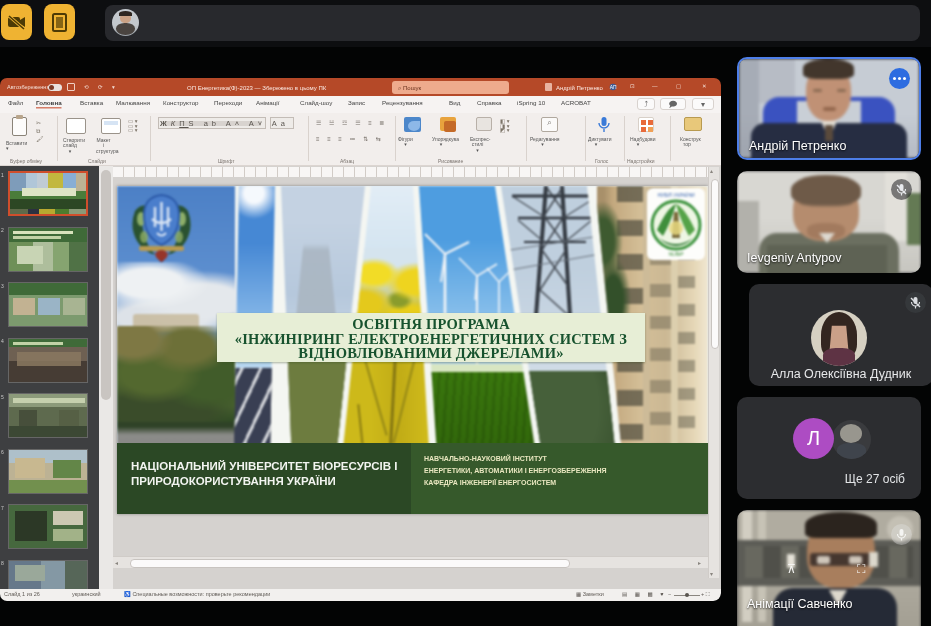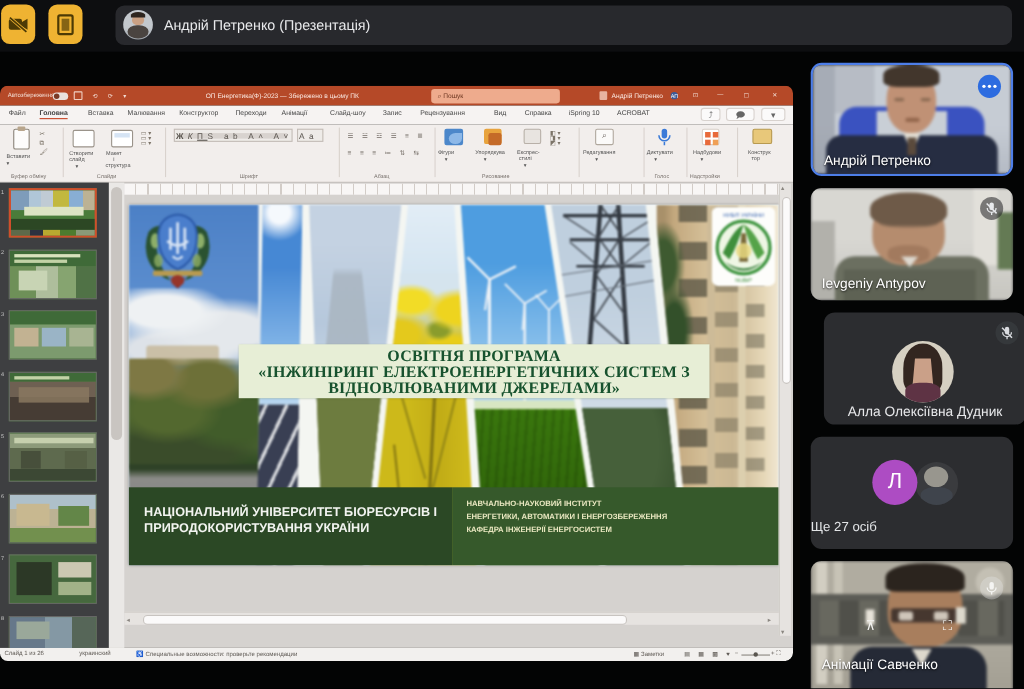--- a/index.html
+++ b/index.html
@@ -75,21 +75,20 @@
       <rect x="9" y="10" width="13" height="17" rx="1.5" fill="none" stroke="#4c3a05" stroke-width="2"></rect>
       <rect x="12" y="13" width="7" height="11" fill="#4c3a05" opacity="0.65"></rect>
     </svg>
   </div>
   <div class="abs" id="pill"></div>
   <div class="abs" id="pav">
     <div class="abs" style="left:8px;top:4px;width:11px;height:10px;border-radius:50% 50% 45% 45%;background:#caa184;"></div>
     <div class="abs" style="left:7px;top:2px;width:13px;height:5px;border-radius:50% 50% 0 0;background:#2e2620;"></div>
     <div class="abs" style="left:4px;top:14px;width:19px;height:12px;border-radius:45% 45% 50% 50%;background:#4a4440;"></div>
   </div>
-  <div class="abs" id="pname">Андрій Петренко (Презентація)</div>
 
   <div class="abs" id="ppt">
     <div class="abs" id="titlebar">
       <div class="abs tb-txt" style="left:7px;">Автозбереження</div>
       <div class="abs" style="left:48px;top:6px;width:14px;height:7px;border-radius:4px;background:#e9e2de;">
         <div class="abs" style="left:1px;top:1px;width:5px;height:5px;border-radius:50%;background:#7a3a26;"></div>
       </div>
       <div class="abs" style="left:67px;top:5px;width:8px;height:8px;border:1px solid #f0cfc2;border-radius:1px;"></div>
       <div class="abs tb-txt" style="left:84px;">⟲</div>
       <div class="abs tb-txt" style="left:98px;">⟳</div>
@@ -497,21 +496,21 @@
     </div>
     <div class="abs" style="left:0;top:83px;width:184px;text-align:center;color:#e7e8ea;font-size:12.5px;">Алла Олексіївна Дудник</div>
   </div>
 
   <div class="tile" id="tile4" style="top:397px; height:102px;">
     <div class="abs" style="left:95px;top:23px;width:39px;height:39px;border-radius:50%;overflow:hidden;background:#3a3b3e;">
       <div class="abs" style="left:8px;top:4px;width:22px;height:19px;border-radius:50%;background:#98968e;"></div>
       <div class="abs" style="left:5px;top:23px;width:29px;height:17px;border-radius:40% 40% 0 0;background:#3f444c;"></div>
     </div>
     <div class="abs" style="left:56px;top:21px;width:41px;height:41px;border-radius:50%;background:#ad4cc3;color:#fff;font-size:20px;text-align:center;line-height:41px;">Л</div>
-    <div class="abs" style="left:0;top:75px;width:168px;text-align:left;color:#e2e4e6;font-size:12px;">Ще 27 осіб</div>
+    <div class="abs" style="left:0;top:75px;width:168px;text-align:right;color:#e2e4e6;font-size:12px;">Ще 27 осіб</div>
   </div>
 
   <div class="tile" id="tile5" style="top:510px; height:140px;">
     <div class="ph">
       <div class="abs" style="left:0;top:0;width:184px;height:140px;background:linear-gradient(180deg,#b0aca0 0 40%,#9e9a8e 100%);"></div>
       <div class="abs" style="left:5px;top:0;width:10px;height:112px;background:#d2cec2;"></div>
       <div class="abs" style="left:21px;top:0;width:8px;height:112px;background:#c7c3b6;"></div>
       <div class="abs" style="left:0;top:30px;width:184px;height:46px;background:#5c5c56;"></div>
       <div class="abs" style="left:8px;top:36px;width:168px;height:32px;background:repeating-linear-gradient(90deg,#68685f 0 18px,#50504a 18px 36px);"></div>
       <div class="abs" style="left:150px;top:6px;width:26px;height:26px;border-radius:50%;background:#c4c0b4;"></div>

